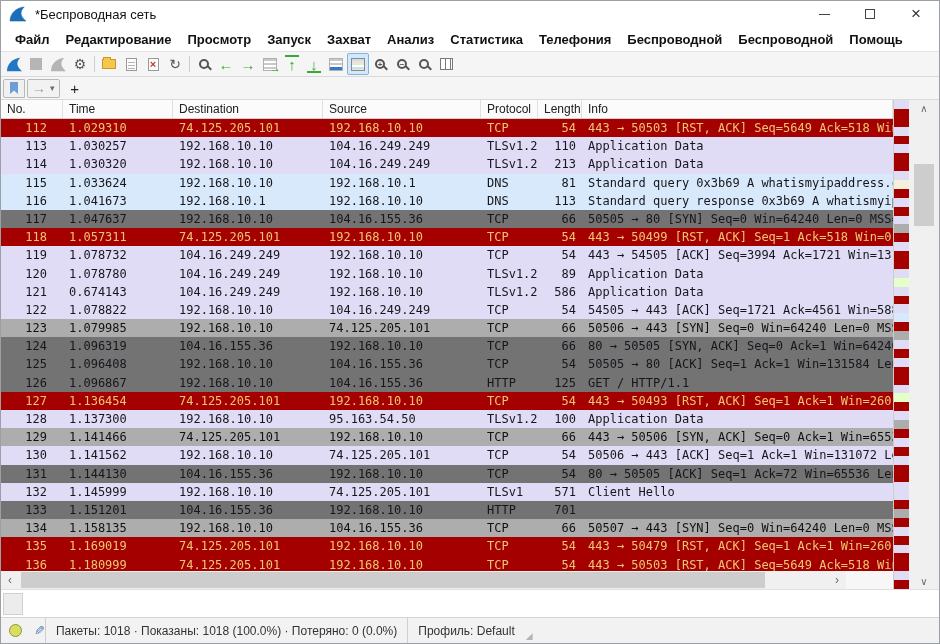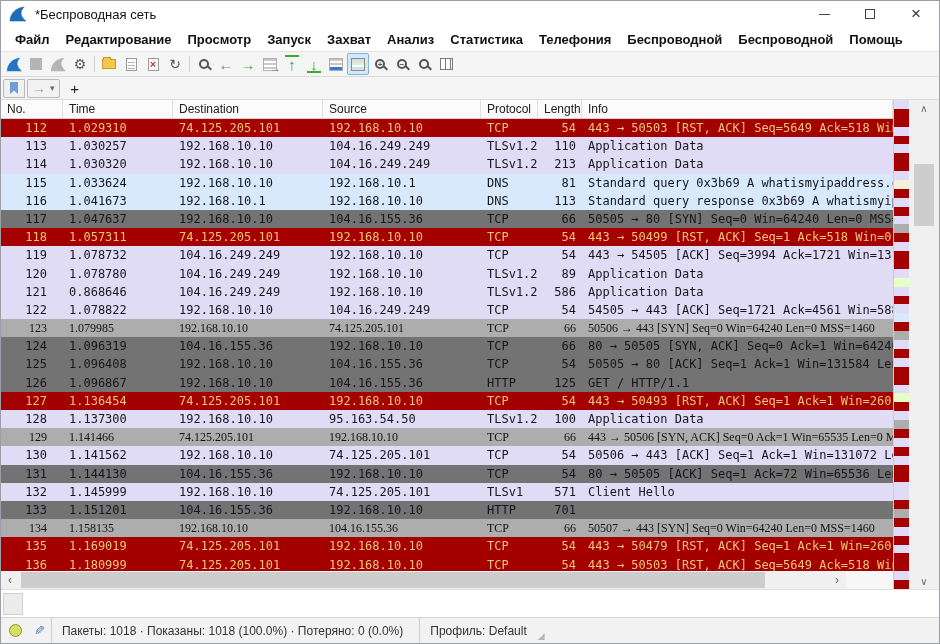--- a/index.html
+++ b/index.html
@@ -61,21 +61,21 @@
   .phead .hcell { font-size:12px; color:#202020; padding:2px 4px 0 6px; border-right:1px solid #e0e0e0; overflow:hidden; white-space:nowrap; }
   .rows { flex:1; overflow:hidden; }
   .prow { display:grid; grid-template-columns:62px 110px 150px 158px 57px 44px 1fr; height:18.2px; font-family:"DejaVu Sans Mono","Liberation Mono",monospace; font-size:12px; line-height:18.2px; white-space:nowrap; }
   .prow .cell { overflow:hidden; padding:0 2px 0 6px; }
   .prow .cell.no { text-align:right; padding-right:16px; }
   .prow .cell.length { text-align:right; padding-right:6px; }
   .c-bad { background:#a40000; color:#f0c674; }
   .c-tcp { background:#e0dcf5; color:#16161d; }
   .c-dns { background:#d8e9fb; color:#16161d; }
   .c-http { background:#737373; color:#16161d; }
-  .c-gray { background:#adadad; color:#111;font-family:Liberation Serif, serif; }
+  .c-gray { background:#adadad; color:#111; }
 
   
   .minimap { width:16px; display:flex; flex-direction:column; border-left:1px solid #cccccc; flex:0 0 auto; }
   .minimap .stripe { flex:1; }
   .vscroll { width:30px; background:#f0f0f0; display:flex; flex-direction:column; align-items:center; flex:0 0 auto; }
   .vs-arrow { height:16px; width:100%; display:flex; align-items:center; justify-content:center; color:#6a6a6a; font-size:10px; }
   .vs-track { flex:1; width:100%; position:relative; }
   .vs-thumb { position:absolute; top:48px; left:5px; right:5px; height:62px; background:#cdcdcd; }
 
   
@@ -88,21 +88,21 @@
 
   
   .pane-empty { height:28px; background:#ffffff; border-top:1px solid #e0e0e0; display:flex; align-items:center; flex:0 0 auto; }
   .pane-handle { width:20px; height:22px; background:#ececec; border:1px solid #d0d0d0; margin-left:2px; }
 
   
   .statusbar { height:26px; background:#f2f2f2; border-top:1px solid #d5d5d5; display:flex; align-items:center; font-size:12px; color:#333; flex:0 0 auto; }
   .expert-dot { width:13px; height:13px; border-radius:50%; background:#d8de60; border:1px solid #8e9440; margin-left:8px; }
   .comment-icon { margin-left:12px; color:#4d7fb5; font-size:13px; transform:scaleX(-1); }
   .status-file { margin-left:14px; color:#3c3c3c; white-space:nowrap; overflow:hidden; flex:1; }
-  .status-sec { border-left:1px solid #cfcfcf; padding:0 10px; white-space:nowrap; height:100%; display:flex; align-items:center;margin-left:6px; }
+  .status-sec { border-left:1px solid #cfcfcf; padding:0 10px; white-space:nowrap; height:100%; display:flex; align-items:center; }
   .grip { width:10px; height:100%; display:flex; align-items:flex-end; justify-content:flex-end; padding:2px; color:#b5b5b5; font-size:9px; }
 </style>
 </head>
 <body>
 
 <div class="window">
 
   <div class="titlebar">
     <svg class="logo" viewBox="0 0 20 18">
         <path d="M1 17 C1 9 7 2 17 1 C12 6 12 11 19 17 Z" fill="#1b6fba" stroke="#14568f" stroke-width="0.5"></path>
@@ -312,21 +312,21 @@
             <div class="cell no">120</div>
             <div class="cell time">1.078780</div>
             <div class="cell source">104.16.249.249</div>
             <div class="cell destination">192.168.10.10</div>
             <div class="cell protocol">TLSv1.2</div>
             <div class="cell length">89</div>
             <div class="cell info">Application Data</div>
           </div>
           <div class="prow c-tcp">
             <div class="cell no">121</div>
-            <div class="cell time">0.868646</div>
+            <div class="cell time">0.674143</div>
             <div class="cell source">104.16.249.249</div>
             <div class="cell destination">192.168.10.10</div>
             <div class="cell protocol">TLSv1.2</div>
             <div class="cell length">586</div>
             <div class="cell info">Application Data</div>
           </div>
           <div class="prow c-tcp">
             <div class="cell no">122</div>
             <div class="cell time">1.078822</div>
             <div class="cell source">192.168.10.10</div>

